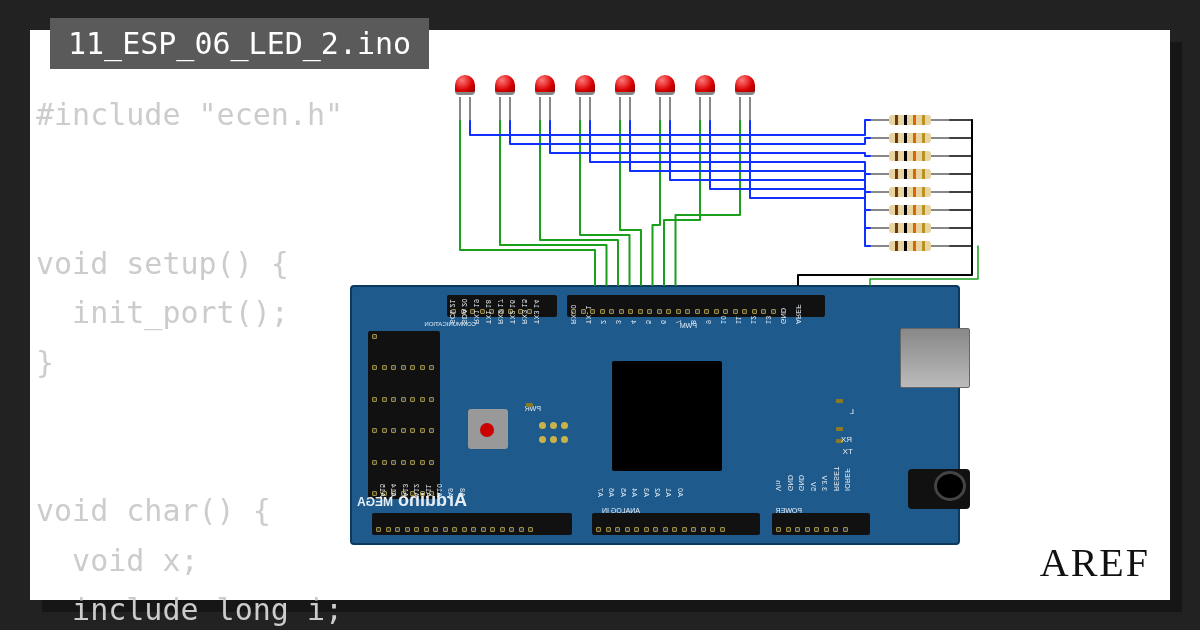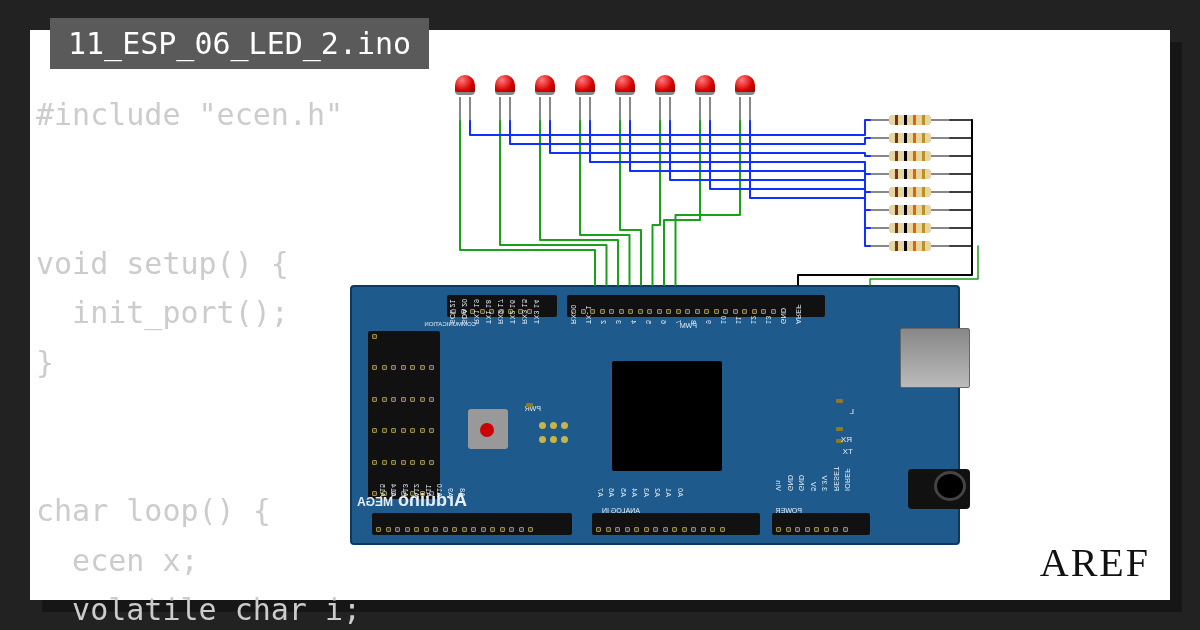--- a/index.html
+++ b/index.html
@@ -196,23 +196,23 @@
 </div>
 
 <pre class="code-pane"><span>#include "ecen.h"</span>
 <span></span>
 <span></span>
 <span>void setup() {</span>
 <span>  init_port();</span>
 <span>}</span>
 <span></span>
 <span></span>
-<span>char loop() {</span>
-<span>  ecen x;</span>
-<span>  volatile char i;</span>
+<span>void char() {</span>
+<span>  void x;</span>
+<span>  include long i;</span>
 </pre>
 
 <div class="circuit-area">
 
   <div id="leds">
       <div class="led" style="left: 105px; top: 0px;">
         <div class="led-bulb"></div>
         <div class="led-leg-l"></div>
         <div class="led-leg-r"></div>
       </div>

